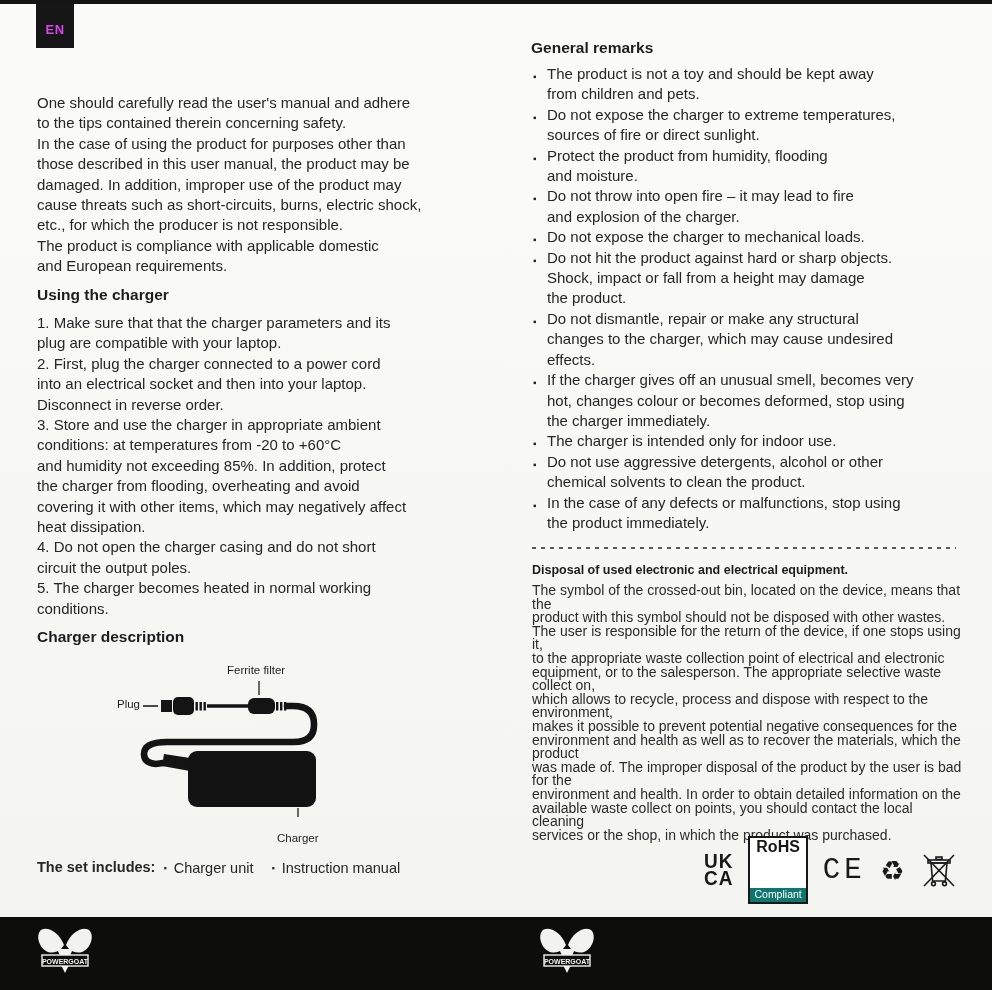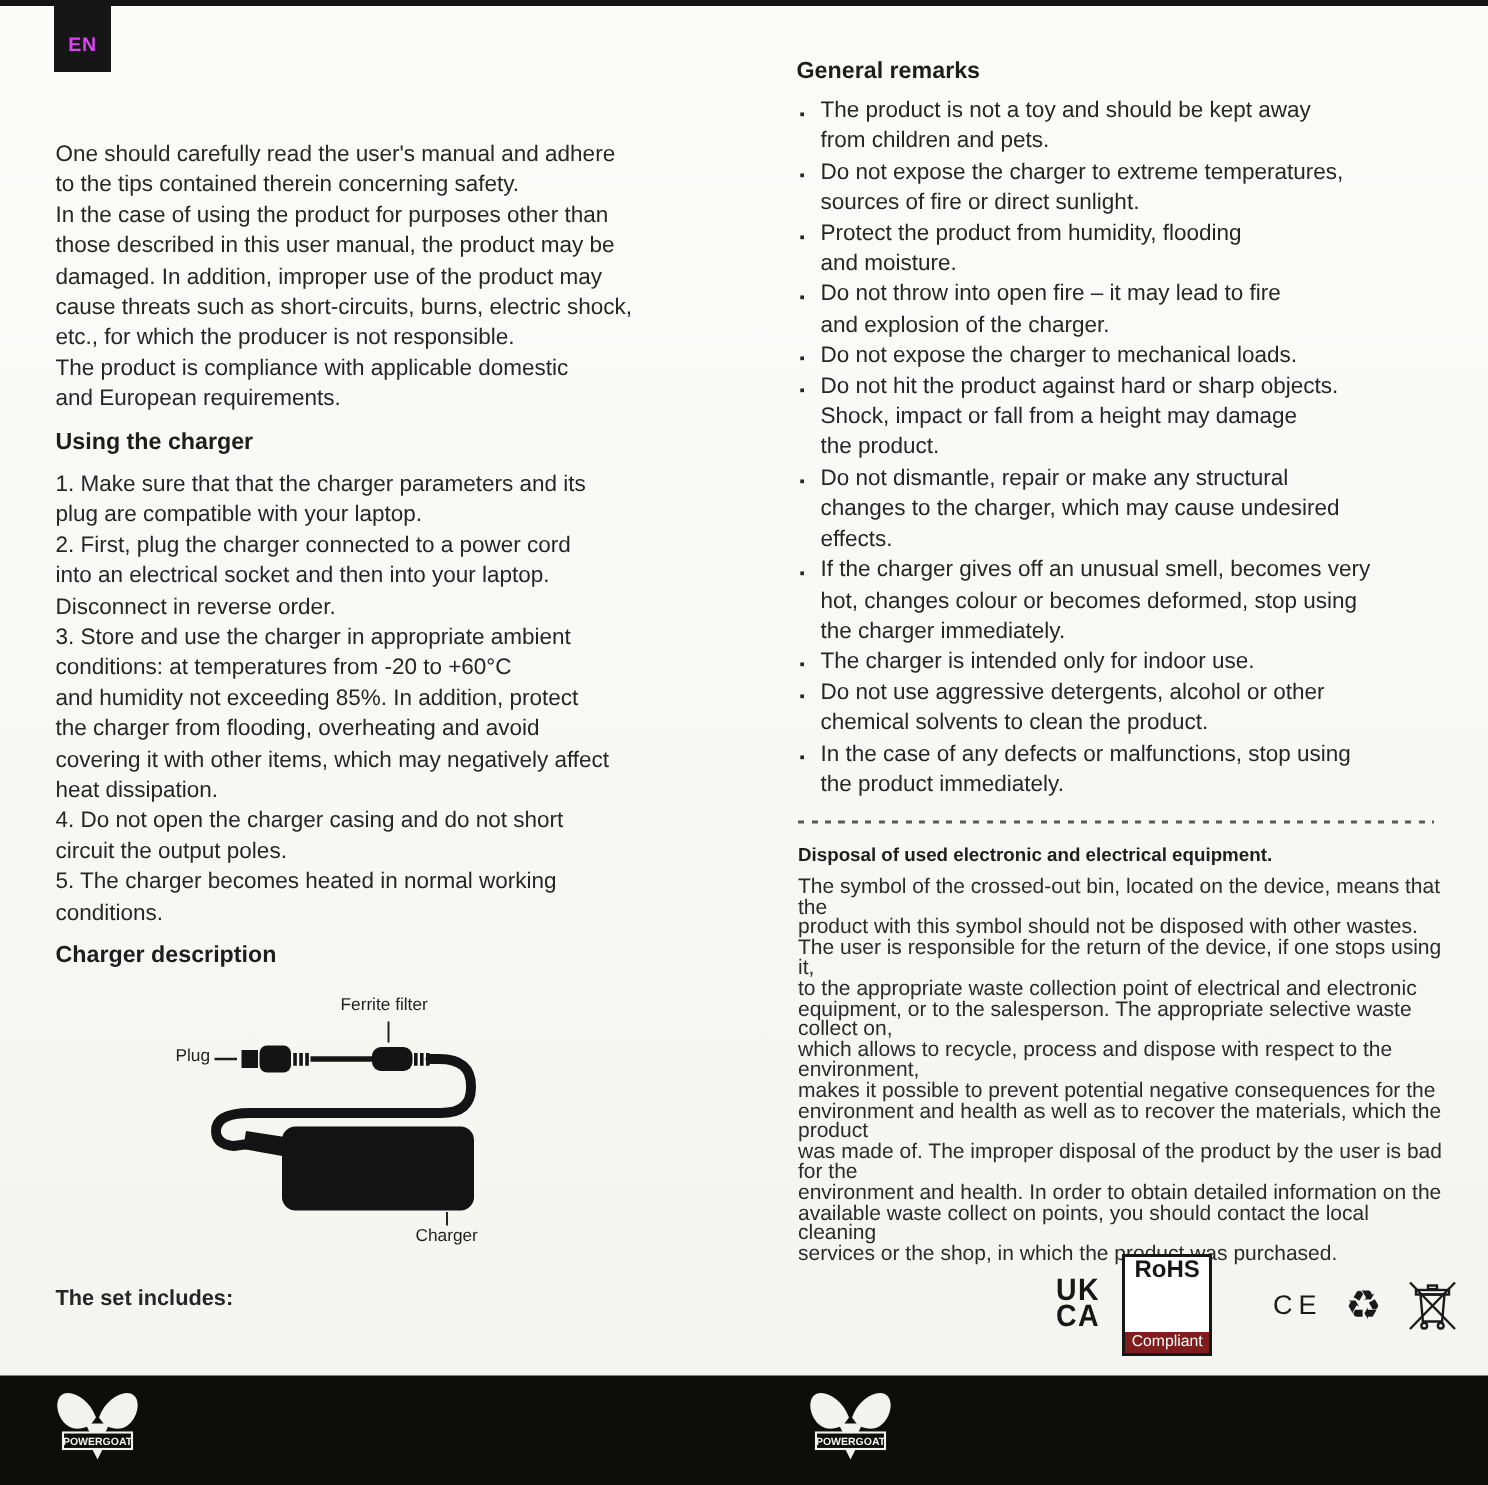--- a/index.html
+++ b/index.html
@@ -33,35 +33,35 @@
   }
   .h-small { font-weight:bold; font-size:12.5px; color:#1d1d1d; }
   .small-text { font-size:14px; line-height:13.6px; white-space:pre-line; color:#2b2b2b; }
 
   
   .diagram { left:37px; top:662px; width:455px; height:200px; }
   .diagram svg { position:absolute; inset:0; }
   .dlabel { position:absolute; font-size:11.5px; color:#1e1e1e; }
   .lbl-ferrite { left:190px; top:2px; }
   .lbl-plug   { left:80px;  top:36px; }
-  .lbl-charger{ left:240px; top:156px; }
+  .lbl-charger{ left:240px; top:170px; }
 
   
   .set-row { left:37px; top:858px; font-size:14.5px; color:#262626; display:flex; align-items:center; }
   .set-row .lead { font-weight:bold; margin-right:8px; }
   .inc-item { display:inline-flex; align-items:center; margin-right:14px; }
   .inc-item::before { content:"▪"; font-size:9px; margin-right:7px; position:relative; top:0px; }
 
   
   .marks { left:704px; top:849px; display:flex; align-items:center; gap:15px; height:42px; }
   .ukca { font-weight:bold; font-size:19px; line-height:16px; letter-spacing:1px; color:#171717; transform:scaleY(1.08); }
   .rohs { border:2.5px solid #171717; text-align:center; background:#fff; }
   .rohs-top { font-weight:bold; font-size:16px; padding:0 5px 1px; color:#171717; line-height:17px; }
-  .rohs-bottom { background:#7f1d1d; color:#fff; font-size:10.5px; padding:1px 4px 2px; line-height:11px;margin-top:32px; }
-  .ce { font-family:Liberation Sans, sans-serif; font-size:18px; letter-spacing:4px; color:#1a1a1a; font-weight:500;margin-left:26px; }
+  .rohs-bottom { background:#0f766e; color:#fff; font-size:10.5px; padding:1px 4px 2px; line-height:11px;margin-top:32px; }
+  .ce { font-family:Liberation Mono, monospace; font-size:29px; letter-spacing:4px; color:#1a1a1a; font-weight:500; }
   .recycle { font-family:"DejaVu Sans", sans-serif; font-size:27px; color:#1a1a1a; }
 
   
   .footer-bar { left:0; top:917px; width:992px; height:73px; background:#0d0d0c; }
   .goat-logo { position:absolute; top:6px; width:64px; height:62px; }
   .goat-left { left:33px; }
   .goat-center { left:535px; }
 </style>
 </head>
 <body>
@@ -128,20 +128,31 @@
 
       <rect x="151" y="89" width="128" height="56" rx="9" fill="#131313"></rect>
     </svg>
     <div class="dlabel lbl-ferrite">Ferrite filter</div>
     <div class="dlabel lbl-plug">Plug</div>
     <div class="dlabel lbl-charger">Charger</div>
   </div>
 
   <div class="abs set-row">
     <span class="lead">The set includes:</span>
+    <span>
+      
+    
+        <span class="inc-item">
+          <span>Charger unit</span>
+        </span>
+      
+        <span class="inc-item">
+          <span>Instruction manual</span>
+        </span>
+      </span>
   </div>
 
   <div class="abs h-main" style="left:531px; top:39px;">General remarks</div>
 
   <div class="abs bullets" style="left:533px; top:64px; width:440px;">
 
       <div class="item">
         <span class="dot"></span>
         <span class="txt">The product is not a toy and should be kept away
 from children and pets.</span>

